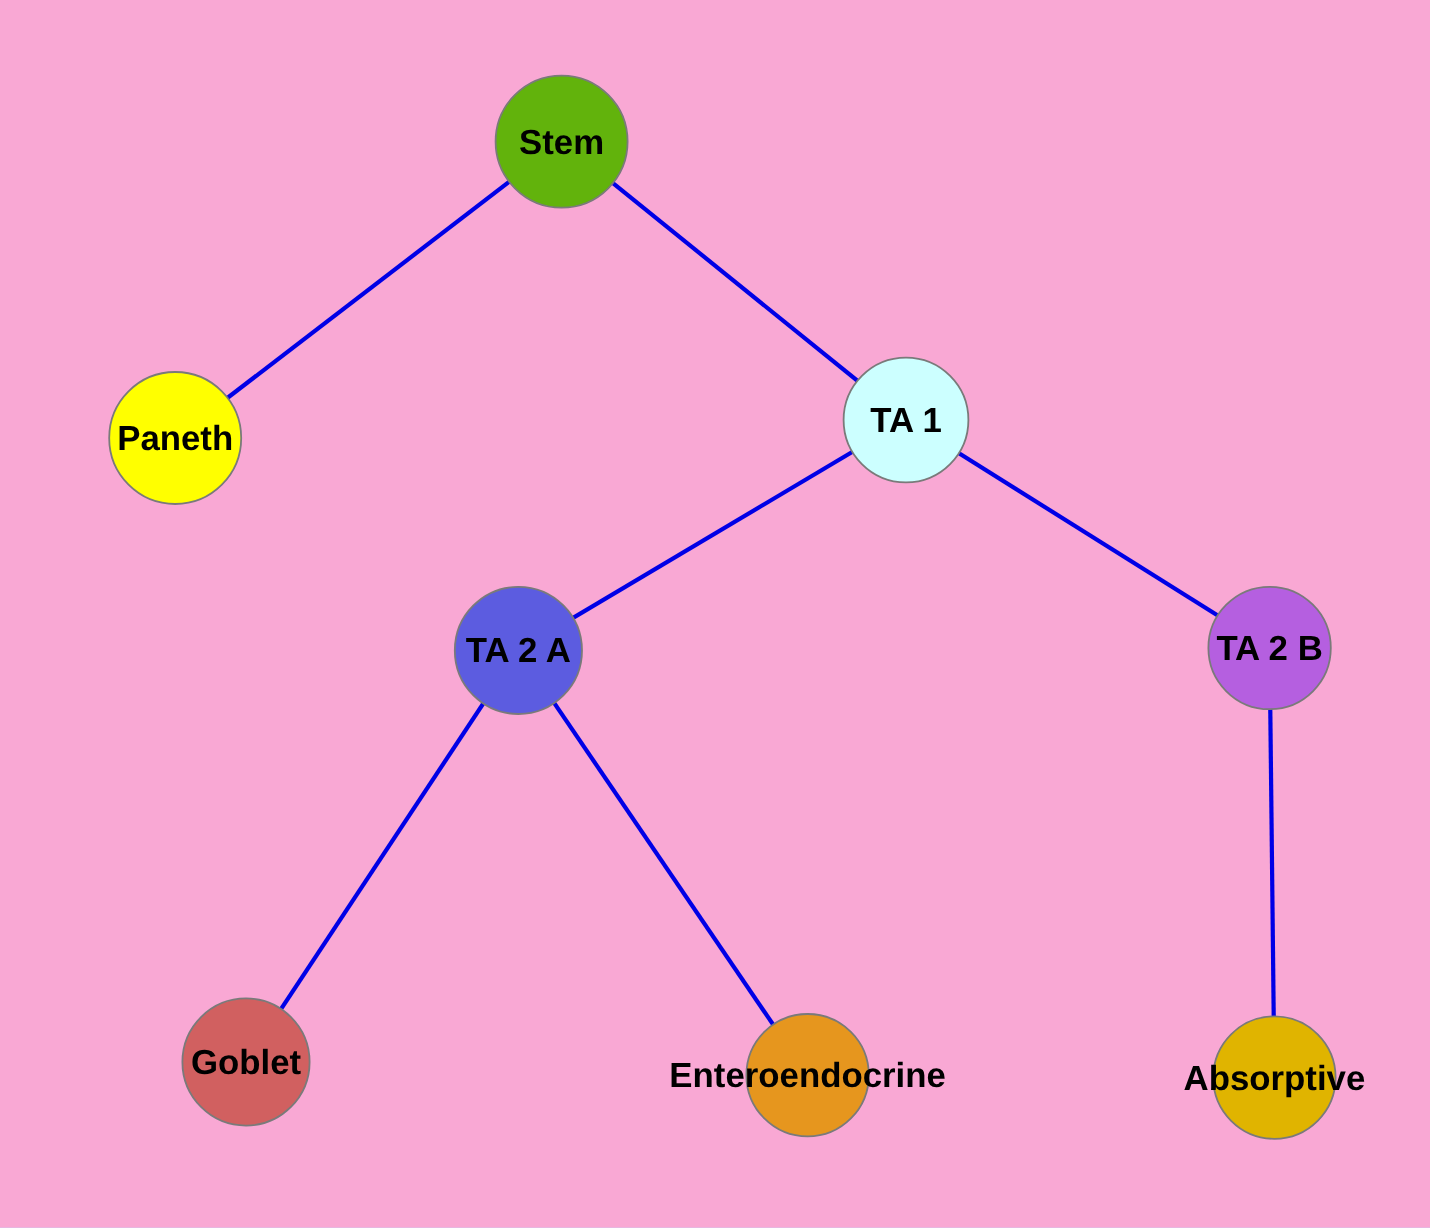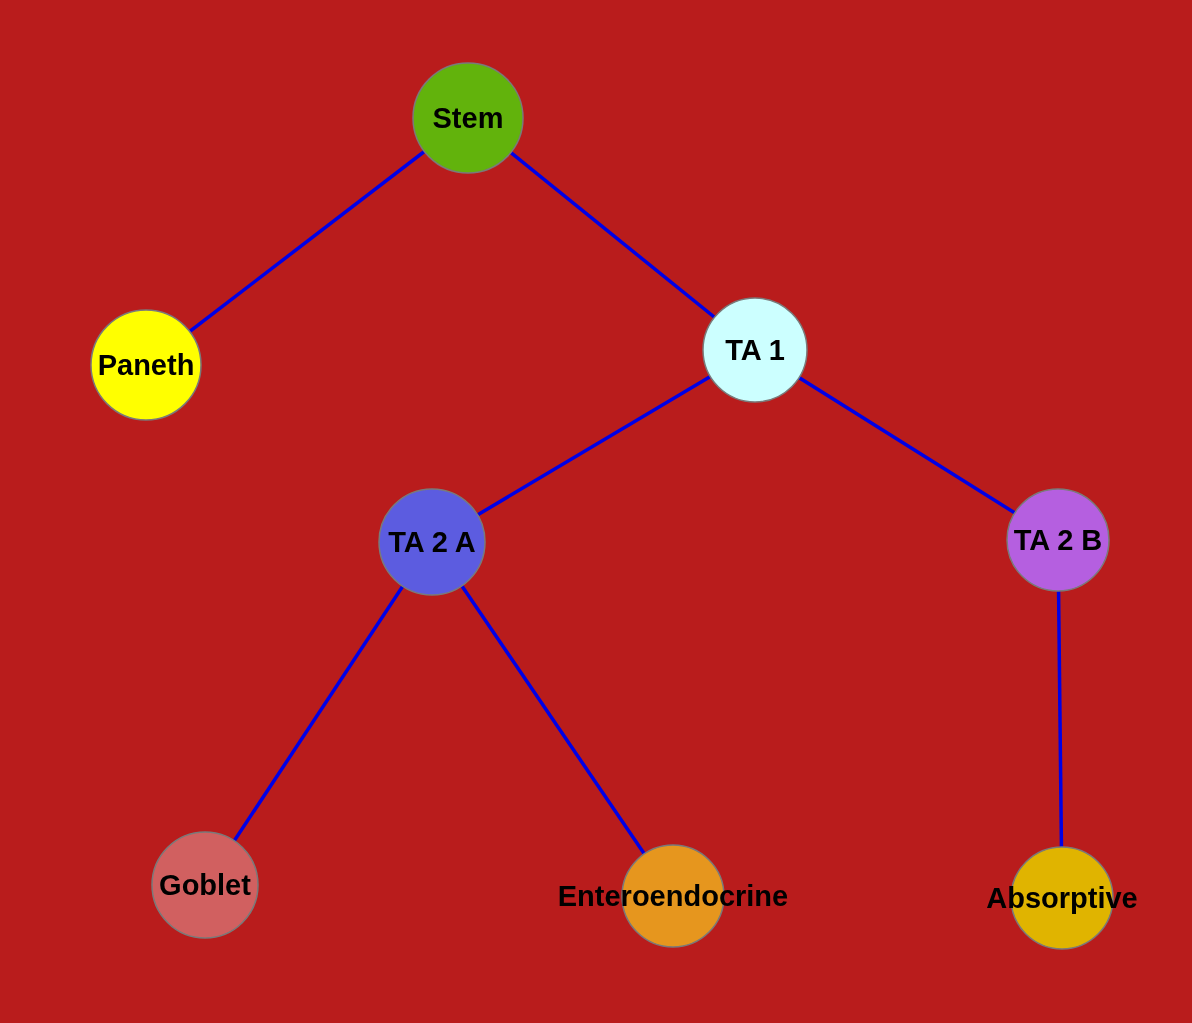--- a/index.html
+++ b/index.html
@@ -21,21 +21,21 @@
   svg text.node-label {
     font-family: "Liberation Sans", sans-serif;
     font-weight: bold;
     font-size: 29px;
     text-anchor: middle;
   }
 </style>
 </head>
 <body style="background: rgb(205, 205, 240);">
 
-<div id="canvas" style="background: #b91c1c;">
+<div id="canvas" style="background: #f9a8d4;">
   <svg id="graph-svg" width="1192" height="1023" viewBox="0 0 1192 1023">
       <line x1="468" y1="118" x2="146" y2="365" stroke="#0000e6" stroke-width="3.5"></line>
       <line x1="468" y1="118" x2="755" y2="350" stroke="#0000e6" stroke-width="3.5"></line>
       <line x1="755" y1="350" x2="432" y2="542" stroke="#0000e6" stroke-width="3.5"></line>
       <line x1="755" y1="350" x2="1058" y2="540" stroke="#0000e6" stroke-width="3.5"></line>
       <line x1="432" y1="542" x2="205" y2="885" stroke="#0000e6" stroke-width="3.5"></line>
       <line x1="432" y1="542" x2="673" y2="896" stroke="#0000e6" stroke-width="3.5"></line>
       <line x1="1058" y1="540" x2="1062" y2="898" stroke="#0000e6" stroke-width="3.5"></line>
       <circle cx="468" cy="118" r="55" fill="#62b30c" stroke="#7a7a7a" stroke-width="1.5"></circle>
       <text x="468" y="128" fill="#000000" class="node-label">Stem</text>

